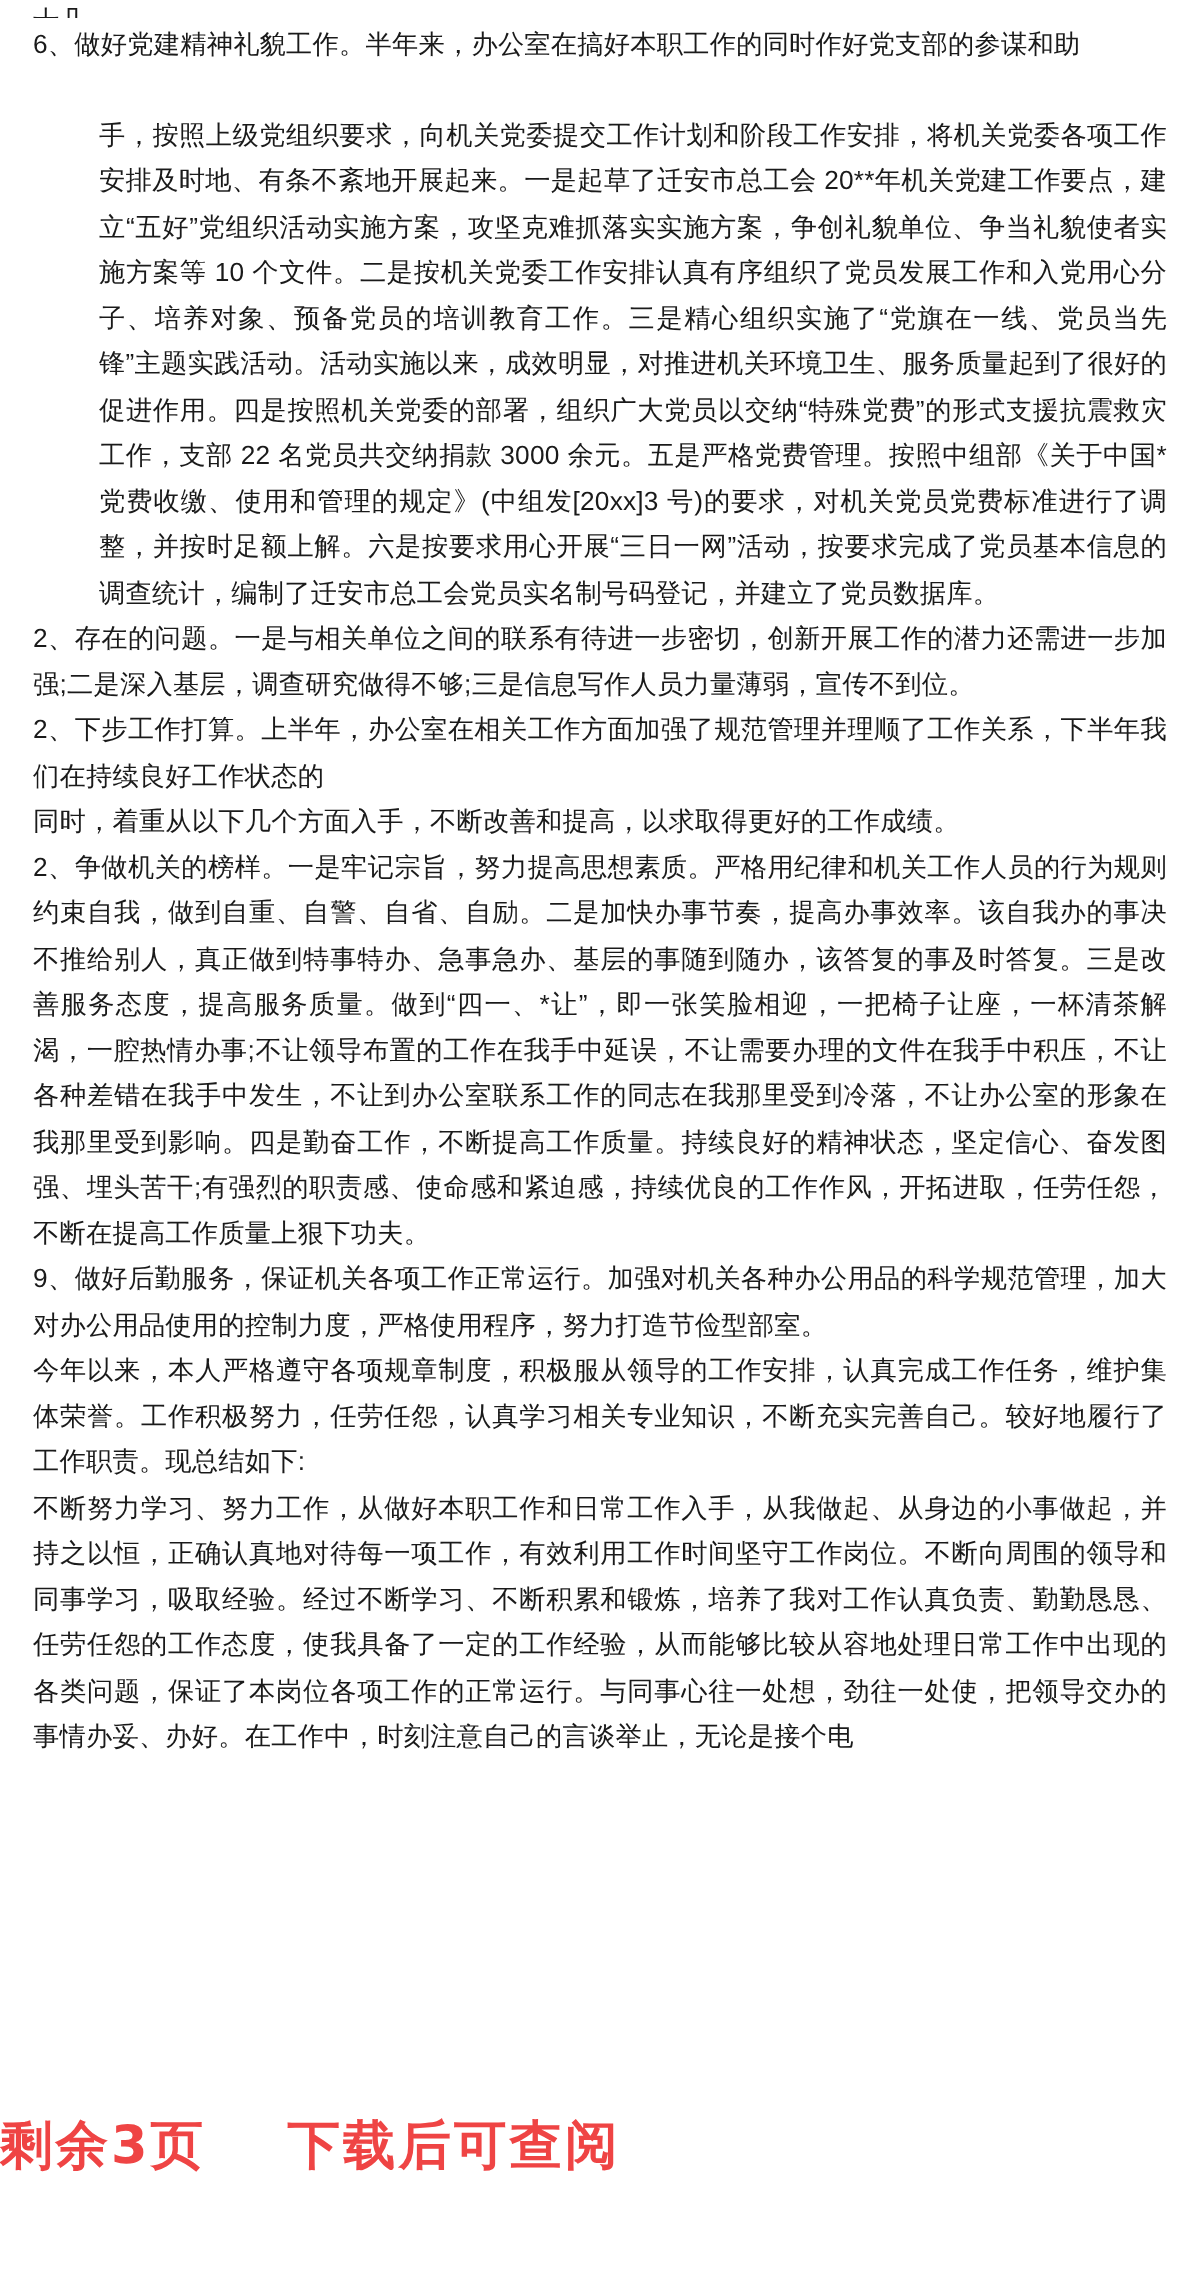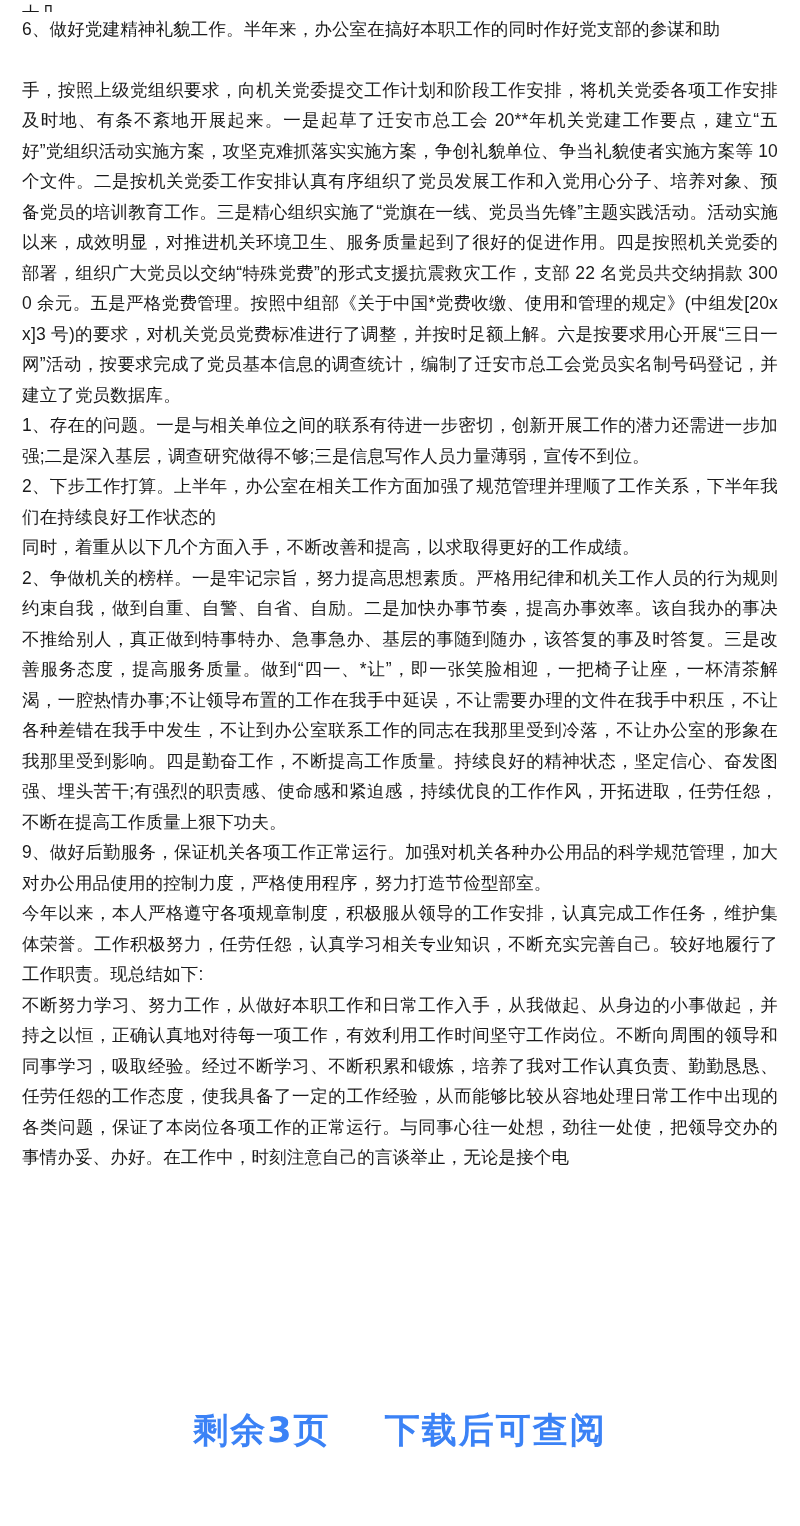--- a/index.html
+++ b/index.html
@@ -45,48 +45,49 @@
     font-size: 17.5px;
     line-height: 30.5px;
     color: #1a1a1a;
     text-align: justify;
     text-justify: inter-ideograph;
     letter-spacing: 0.15px;
     word-break: break-all;
   }
   p.para.gap-top {
     margin-top: 30px;
+    margin-left: 44px;
   }
   .footer-note {
     position: absolute;
     left: 0;
     right: 0;
     bottom: 72px;
-    text-align: center;
+    text-align: left;
     font-size: 35px;
     font-weight: bold;
-    color: #3b82f6;
+    color: #ef4444;
     letter-spacing: 2px;
     font-family: "DejaVu Sans", "Liberation Sans", sans-serif;
   }
   .footer-note .spacer {
     display: inline-block;
     width: 26px;
   }
 </style>
 </head>
 <body>
 
 <div class="page">
 
   <div class="doc-body">
     <div class="clipped-line">十几。</div>
     <p class="para">6、做好党建精神礼貌工作。半年来，办公室在搞好本职工作的同时作好党支部的参谋和助</p>
     <p class="para gap-top">手，按照上级党组织要求，向机关党委提交工作计划和阶段工作安排，将机关党委各项工作安排及时地、有条不紊地开展起来。一是起草了迁安市总工会 20**年机关党建工作要点，建立“五好”党组织活动实施方案，攻坚克难抓落实实施方案，争创礼貌单位、争当礼貌使者实施方案等 10 个文件。二是按机关党委工作安排认真有序组织了党员发展工作和入党用心分子、培养对象、预备党员的培训教育工作。三是精心组织实施了“党旗在一线、党员当先锋”主题实践活动。活动实施以来，成效明显，对推进机关环境卫生、服务质量起到了很好的促进作用。四是按照机关党委的部署，组织广大党员以交纳“特殊党费”的形式支援抗震救灾工作，支部 22 名党员共交纳捐款 3000 余元。五是严格党费管理。按照中组部《关于中国*党费收缴、使用和管理的规定》(中组发[20xx]3 号)的要求，对机关党员党费标准进行了调整，并按时足额上解。六是按要求用心开展“三日一网”活动，按要求完成了党员基本信息的调查统计，编制了迁安市总工会党员实名制号码登记，并建立了党员数据库。</p>
-    <p class="para">1、存在的问题。一是与相关单位之间的联系有待进一步密切，创新开展工作的潜力还需进一步加强;二是深入基层，调查研究做得不够;三是信息写作人员力量薄弱，宣传不到位。</p>
+    <p class="para">2、存在的问题。一是与相关单位之间的联系有待进一步密切，创新开展工作的潜力还需进一步加强;二是深入基层，调查研究做得不够;三是信息写作人员力量薄弱，宣传不到位。</p>
     <p class="para">2、下步工作打算。上半年，办公室在相关工作方面加强了规范管理并理顺了工作关系，下半年我们在持续良好工作状态的</p>
     <p class="para">同时，着重从以下几个方面入手，不断改善和提高，以求取得更好的工作成绩。</p>
     <p class="para">2、争做机关的榜样。一是牢记宗旨，努力提高思想素质。严格用纪律和机关工作人员的行为规则约束自我，做到自重、自警、自省、自励。二是加快办事节奏，提高办事效率。该自我办的事决不推给别人，真正做到特事特办、急事急办、基层的事随到随办，该答复的事及时答复。三是改善服务态度，提高服务质量。做到“四一、*让”，即一张笑脸相迎，一把椅子让座，一杯清茶解渴，一腔热情办事;不让领导布置的工作在我手中延误，不让需要办理的文件在我手中积压，不让各种差错在我手中发生，不让到办公室联系工作的同志在我那里受到冷落，不让办公室的形象在我那里受到影响。四是勤奋工作，不断提高工作质量。持续良好的精神状态，坚定信心、奋发图强、埋头苦干;有强烈的职责感、使命感和紧迫感，持续优良的工作作风，开拓进取，任劳任怨，不断在提高工作质量上狠下功夫。</p>
     <p class="para">9、做好后勤服务，保证机关各项工作正常运行。加强对机关各种办公用品的科学规范管理，加大对办公用品使用的控制力度，严格使用程序，努力打造节俭型部室。</p>
     <p class="para">今年以来，本人严格遵守各项规章制度，积极服从领导的工作安排，认真完成工作任务，维护集体荣誉。工作积极努力，任劳任怨，认真学习相关专业知识，不断充实完善自己。较好地履行了工作职责。现总结如下:</p>
     <p class="para">不断努力学习、努力工作，从做好本职工作和日常工作入手，从我做起、从身边的小事做起，并持之以恒，正确认真地对待每一项工作，有效利用工作时间坚守工作岗位。不断向周围的领导和同事学习，吸取经验。经过不断学习、不断积累和锻炼，培养了我对工作认真负责、勤勤恳恳、任劳任怨的工作态度，使我具备了一定的工作经验，从而能够比较从容地处理日常工作中出现的各类问题，保证了本岗位各项工作的正常运行。与同事心往一处想，劲往一处使，把领导交办的事情办妥、办好。在工作中，时刻注意自己的言谈举止，无论是接个电</p>
   </div>
 
   <div class="footer-note">
     <span>剩余3页</span>

